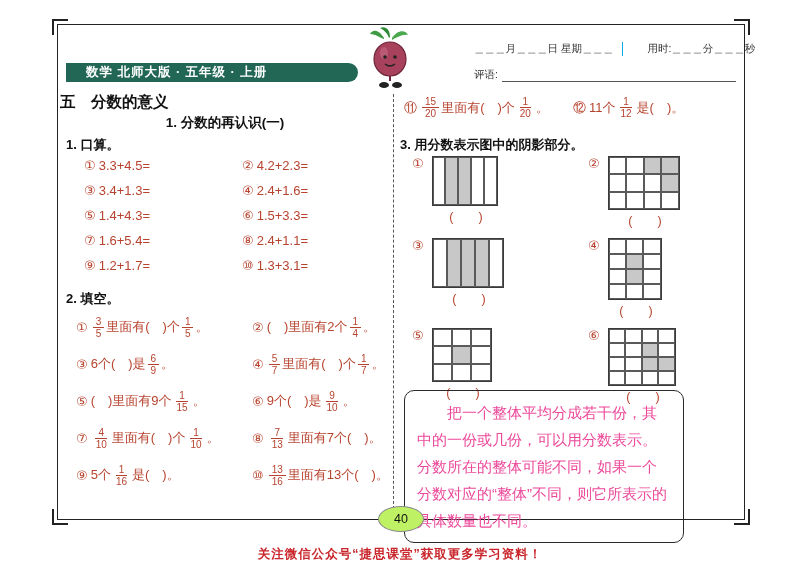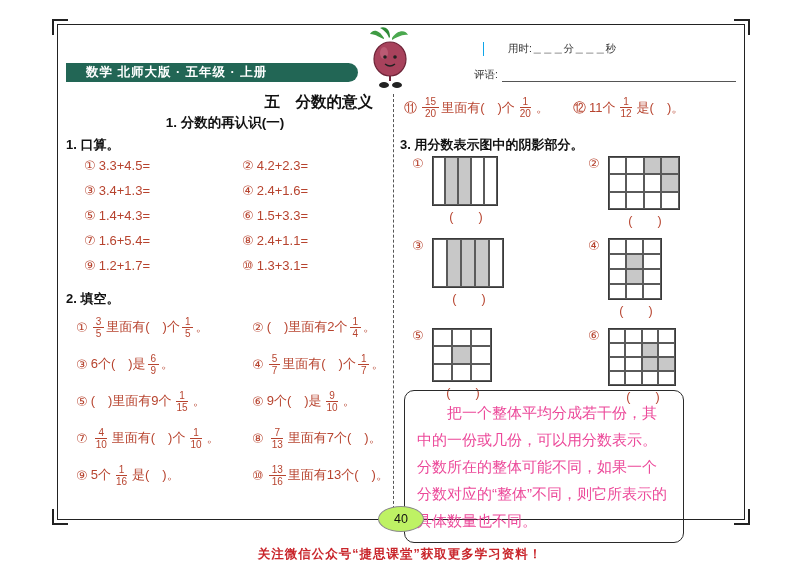--- a/index.html
+++ b/index.html
@@ -29,21 +29,21 @@
   .mascot{position:absolute;left:364px;top:26px;}
 
   .hdr-right{position:absolute;left:474px;top:42px;width:262px;font-size:10.5px;color:#333;}
   .hdr-line1{display:flex;justify-content:space-between;align-items:baseline;white-space:nowrap;}
   .hdr-time{border-left:1px solid #0ea5e9;padding-left:24px;margin-left:9px;}
   .hdr-line2{display:flex;align-items:flex-end;margin-top:12px;}
   .blank-line{flex:1;border-bottom:1px solid #555;height:11px;margin-left:4px;}
 
   .divider{position:absolute;left:393px;top:94px;height:420px;border-left:1.5px dashed #555;}
 
-  .sec-title{position:absolute;left:43px;top:92px;width:330px;text-align:right;
+  .sec-title{position:absolute;left:60px;top:92px;width:330px;text-align:left;
     font-size:15.5px;font-weight:bold;color:#111;}
   .sec-sub{position:absolute;left:60px;top:114px;width:330px;text-align:center;
     font-size:13.5px;font-weight:bold;color:#111;}
 
   .blk-label{position:absolute;font-size:13px;color:#111;font-weight:600;white-space:nowrap;}
 
   .prob{display:flex;align-items:center;color:var(--accent-red);font-size:13px;white-space:nowrap;}
   .cnum{color:var(--accent-red);margin-right:3px;font-size:13px;}
   .frac{display:inline-flex;flex-direction:column;align-items:center;line-height:1.1;
     font-size:10px;margin:0 2px;justify-content:flex-end;}
@@ -101,20 +101,21 @@
       <circle cx="31" cy="31" r="1.8" fill="#222"></circle>
       <path d="M21 38 Q26 42 31 38" stroke="#222" stroke-width="1.4" fill="none"></path>
       <path d="M26 50 L26 55" stroke="#6e2438" stroke-width="2"></path>
       <ellipse cx="20" cy="59" rx="5" ry="3" fill="#222"></ellipse>
       <ellipse cx="33" cy="59" rx="5" ry="3" fill="#222"></ellipse>
     </svg>
   </div>
 
   <div class="hdr-right">
     <div class="hdr-line1">
+      <span>＿＿＿月＿＿＿日 星期＿＿＿</span>
       <span class="hdr-time">用时:＿＿＿分＿＿＿秒</span>
     </div>
     <div class="hdr-line2">
       <span>评语:</span>
       <span class="blank-line"></span>
     </div>
   </div>
 
   <div class="divider"></div>
 

